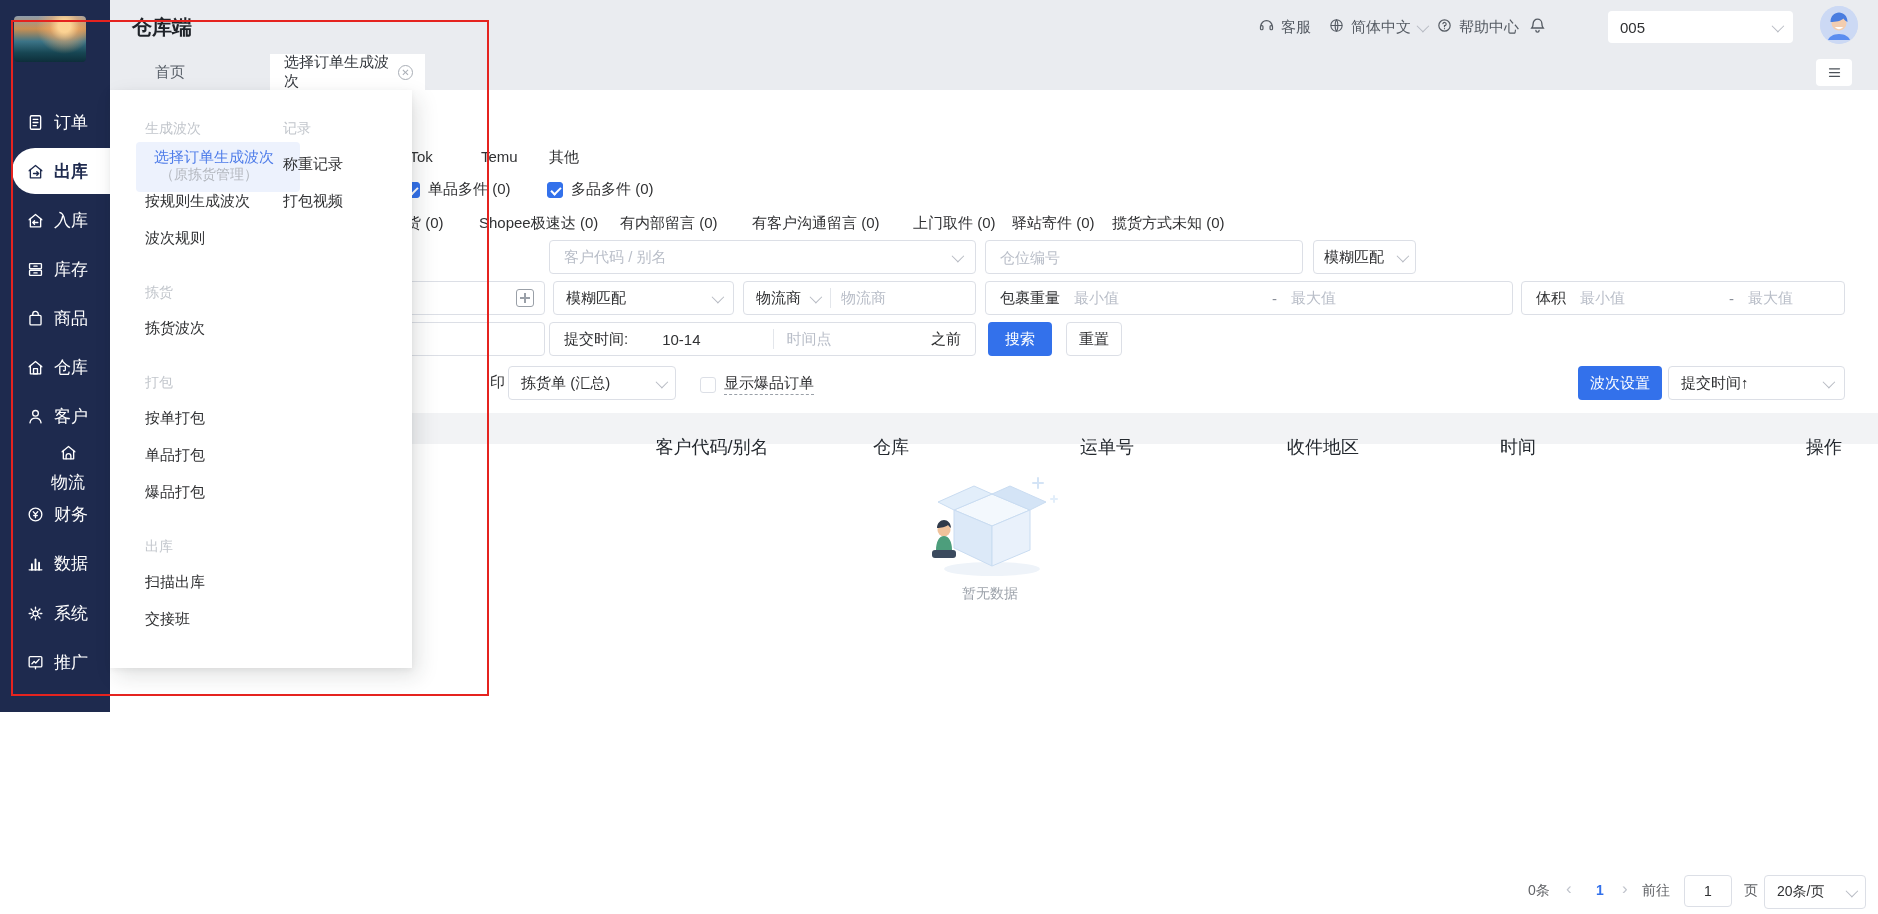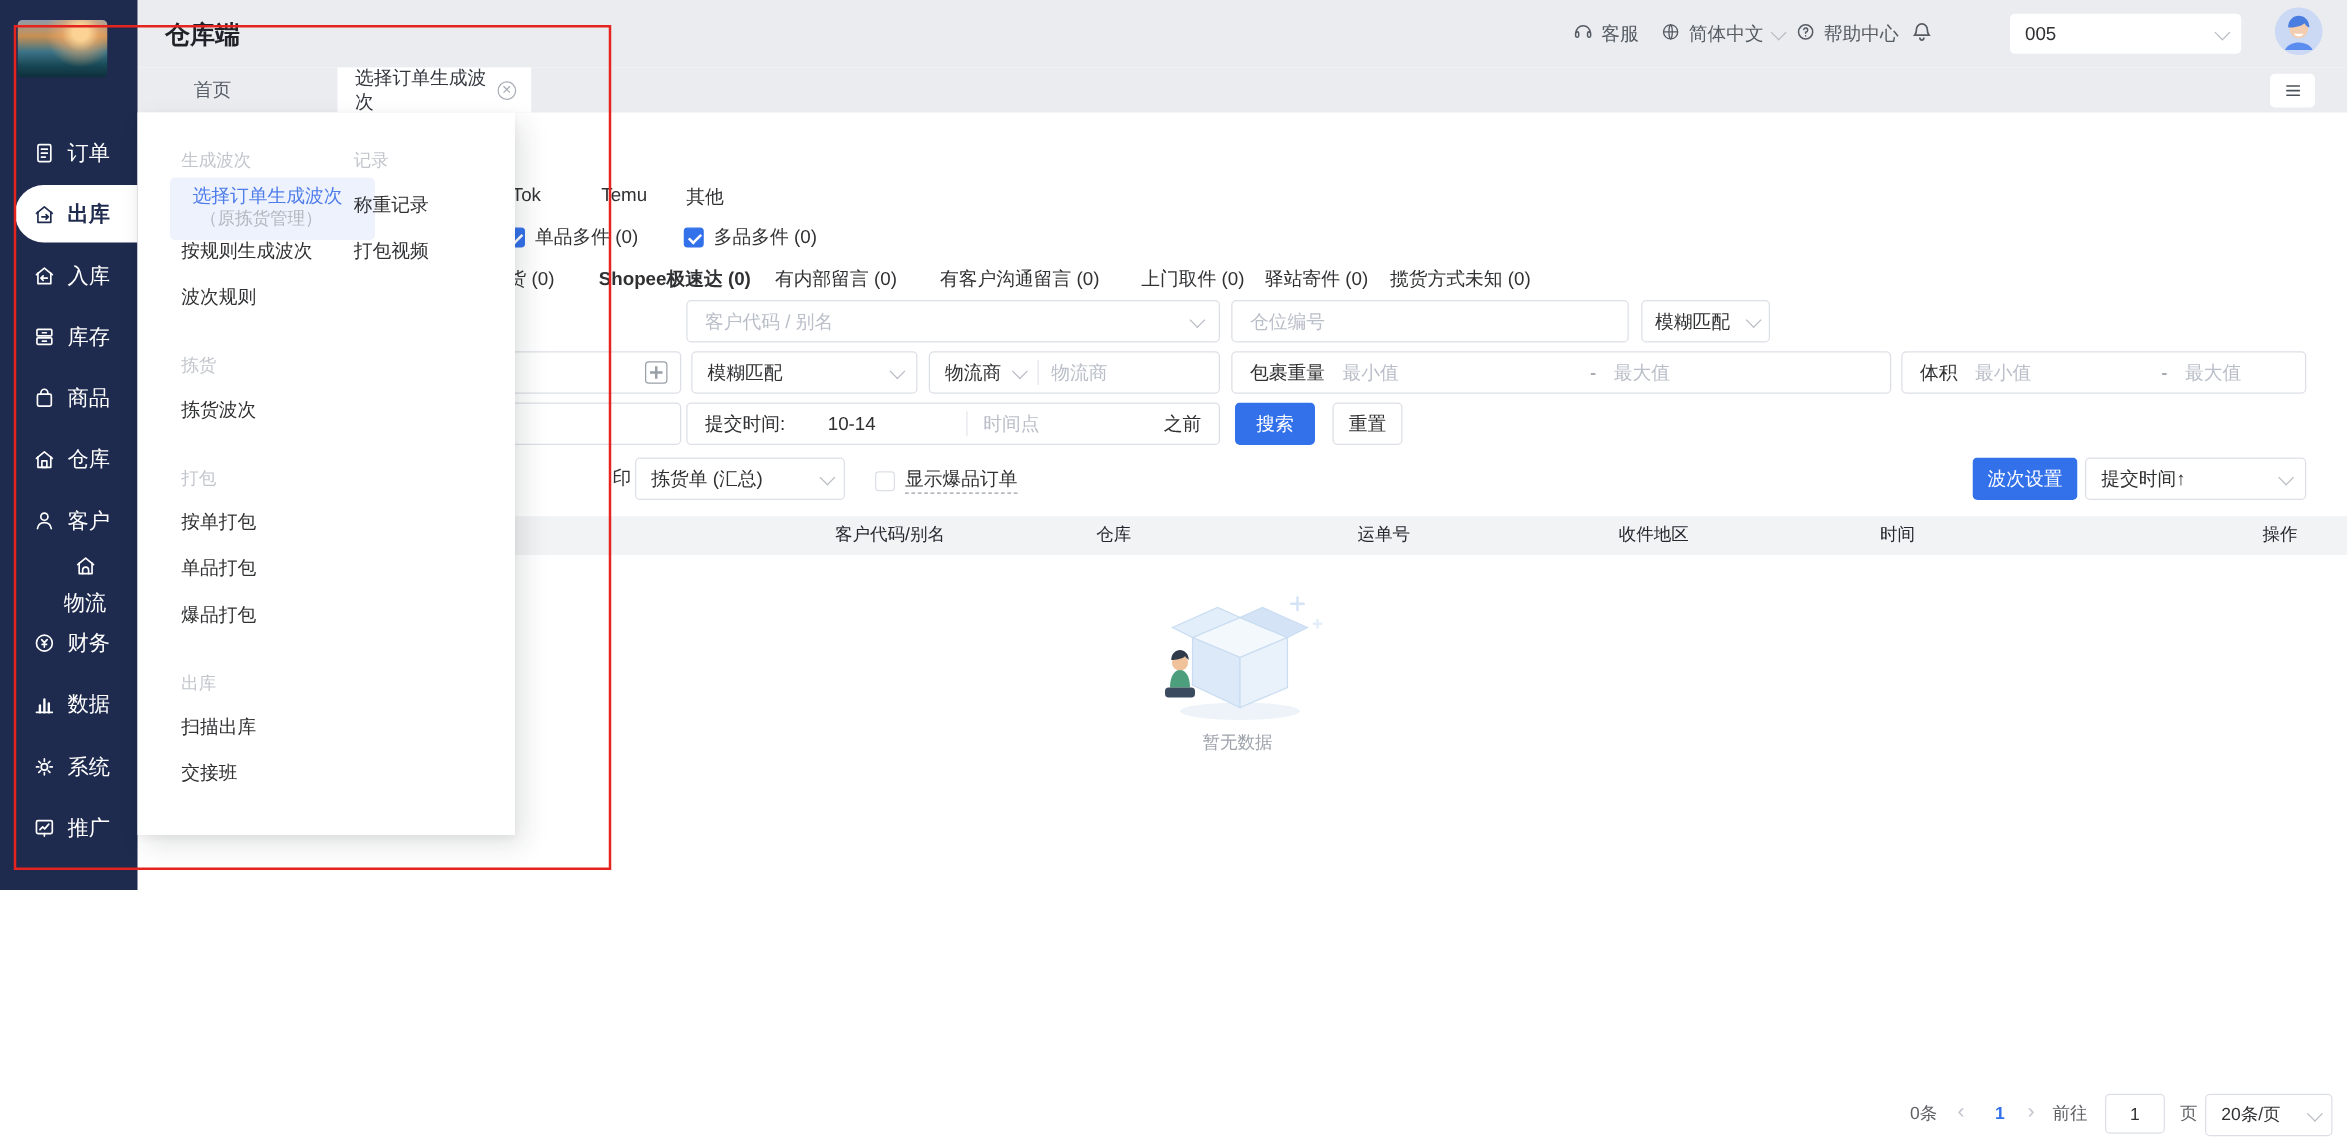--- a/index.html
+++ b/index.html
@@ -56,21 +56,21 @@
   .chev{width:9px;height:9px;border-right:1.5px solid #b6bac2;border-bottom:1.5px solid #b6bac2;transform:rotate(45deg) translateY(-2px);flex:0 0 auto}
   .vdiv{width:1px;height:20px;background:#e3e6eb;flex:0 0 auto}
   .grow{flex:1 1 auto}
   input.bare{border:0;outline:none;font-size:15px;color:var(--tx);width:100%;background:transparent}
   input.bare::placeholder{color:var(--ph)}
   .btn{position:absolute;height:34px;border-radius:4px;font-size:15px;display:flex;align-items:center;justify-content:center;cursor:pointer;border:1px solid transparent}
   .btn.primary{background:var(--accent);color:#fff}
   .btn.plain{background:#fff;border-color:var(--bd);color:var(--tx)}
 
   #thead{position:absolute;left:410px;top:413px;width:1468px;height:31px;background:#f2f3f5}
-  .thcell{position:absolute;top:6px;transform:translateX(-50%);font-size:14px;color:#24292f;font-weight:500;white-space:nowrap}
+  .thcell{position:absolute;top:22px;transform:translateX(-50%);font-size:18px;color:#24292f;font-weight:500;white-space:nowrap}
   #empty-text{position:absolute;left:940px;top:585px;width:100px;text-align:center;font-size:14px;color:#9da3ab}
 
   
   .pg-txt{position:absolute;top:882px;font-size:14px;color:var(--muted);white-space:nowrap}
   .pg-arrow{position:absolute;top:879px;font-size:17px;color:#c0c4cc;cursor:pointer}
   #pg-cur{color:var(--accent);font-weight:700;cursor:pointer}
   #pg-input{position:absolute;left:1684px;top:875px;width:48px;height:32px;border:1px solid var(--bd);border-radius:4px;
     text-align:center;font-size:14px;color:var(--tx);outline:none}
   #pg-size{left:1764px;top:875px;width:102px;justify-content:space-between;padding:0 10px 0 12px;cursor:pointer;font-size:14px}
 
@@ -262,21 +262,21 @@
         <span class="cbox on"></span>
         <span>单品多件 (0)</span>
       </div>
       <div class="chk-row-item" style="left: 547px; top: 180px;">
         <span class="cbox on"></span>
         <span>多品多件 (0)</span>
       </div>
     </div>
   <div id="tag-checks">
       <div class="tagf" style="left: 406px;">货 (0)</div>
-      <div class="tagf" style="left: 479px; font-weight: bold;">Shopee极速达 (0)</div>
+      <div class="tagf" style="left: 479px;">Shopee极速达 (0)</div>
       <div class="tagf" style="left: 620px;">有内部留言 (0)</div>
       <div class="tagf" style="left: 752px;">有客户沟通留言 (0)</div>
       <div class="tagf" style="left: 913px;">上门取件 (0)</div>
       <div class="tagf" style="left: 1012px;">驿站寄件 (0)</div>
       <div class="tagf" style="left: 1112px;">揽货方式未知 (0)</div>
     </div>
 
   <div class="box" style="left:549px;top:240px;width:427px">
     <span class="ph" style="padding-left:14px">客户代码 / 别名</span>
     <span class="grow"></span>

